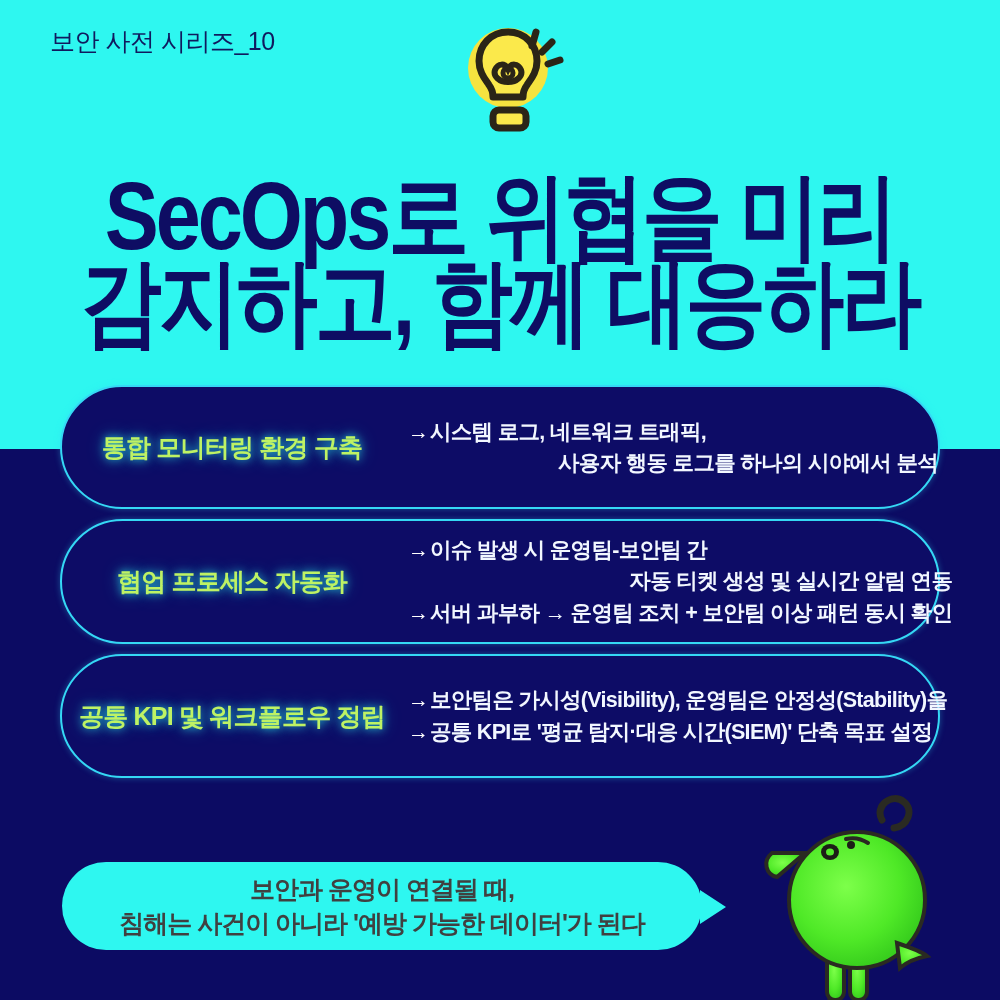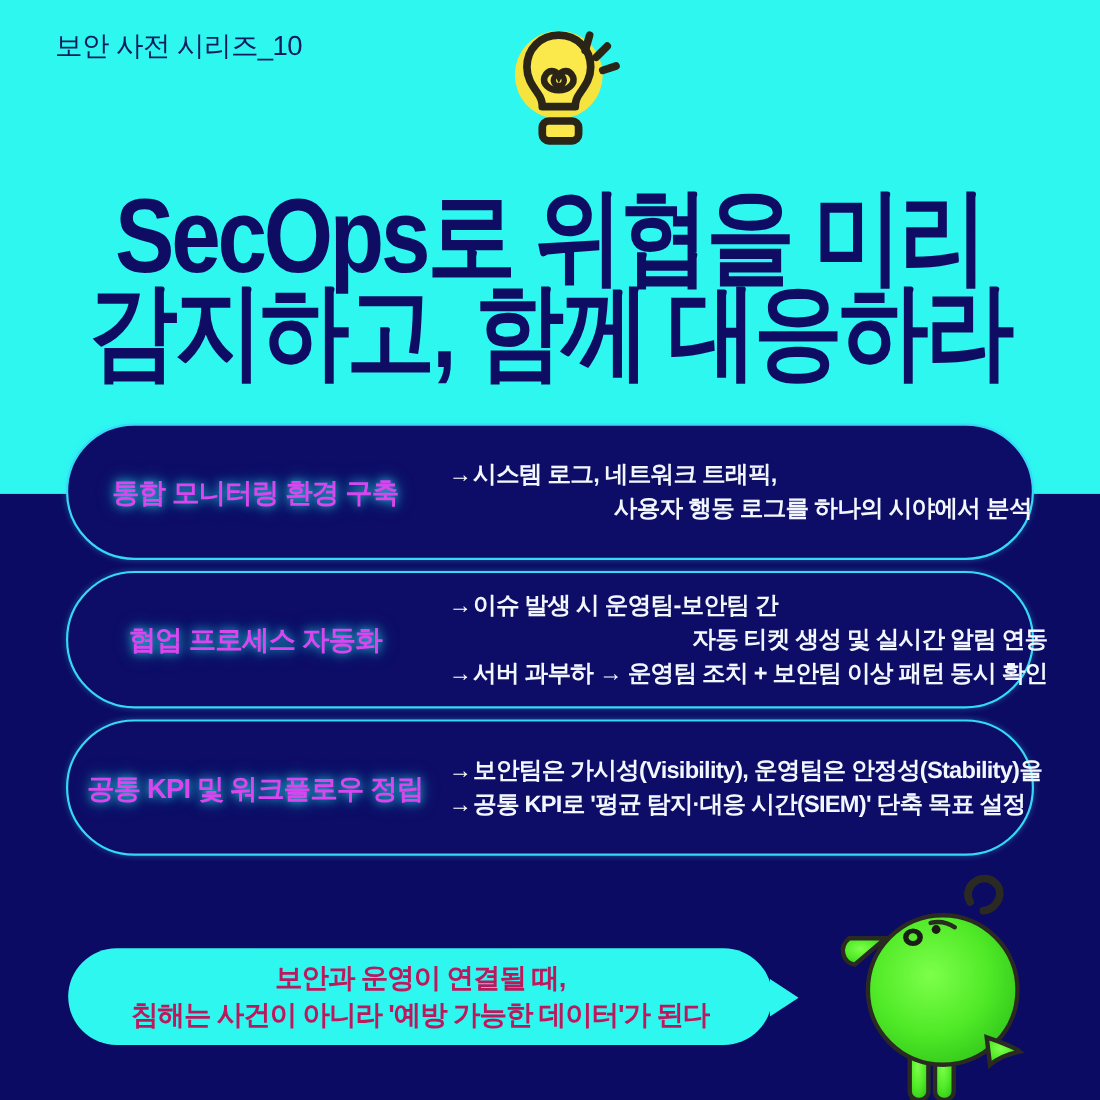--- a/index.html
+++ b/index.html
@@ -85,21 +85,21 @@
     align-items: center;
     box-shadow: 0 0 6px rgba(53,216,245,0.35);
   }
   .row-1 { height: 124px; }
   .row-2 { height: 125px; }
   .row-3 { height: 124px; }
 
   .row-label {
     flex: 0 0 340px;
     text-align: center;
-    color: #d946ef;
+    color: #bef264;
     font-weight: 800;
     font-size: 25px;
     letter-spacing: -0.8px;
     white-space: nowrap;
     text-shadow: 0 0 9px rgba(43,246,244,0.75), 0 0 18px rgba(43,246,244,0.4);
     padding-right: 6px;
   }
   .row-body {
     flex: 1 1 auto;
     color: #f2f7ff;
@@ -136,21 +136,21 @@
     position: absolute;
     left: 700px;
     top: 890px;
     width: 0; height: 0;
     border-top: 17px solid transparent;
     border-bottom: 17px solid transparent;
     border-left: 26px solid #2ef7f0;
   }
   .bubble-text {
     text-align: center;
-    color: #be185d;
+    color: #404040;
     font-weight: 800;
     font-size: 25px;
     line-height: 34px;
     letter-spacing: -1px;
     white-space: nowrap;
   }
   .bubble-text span { display: block; }
 
   
   .mascot {

